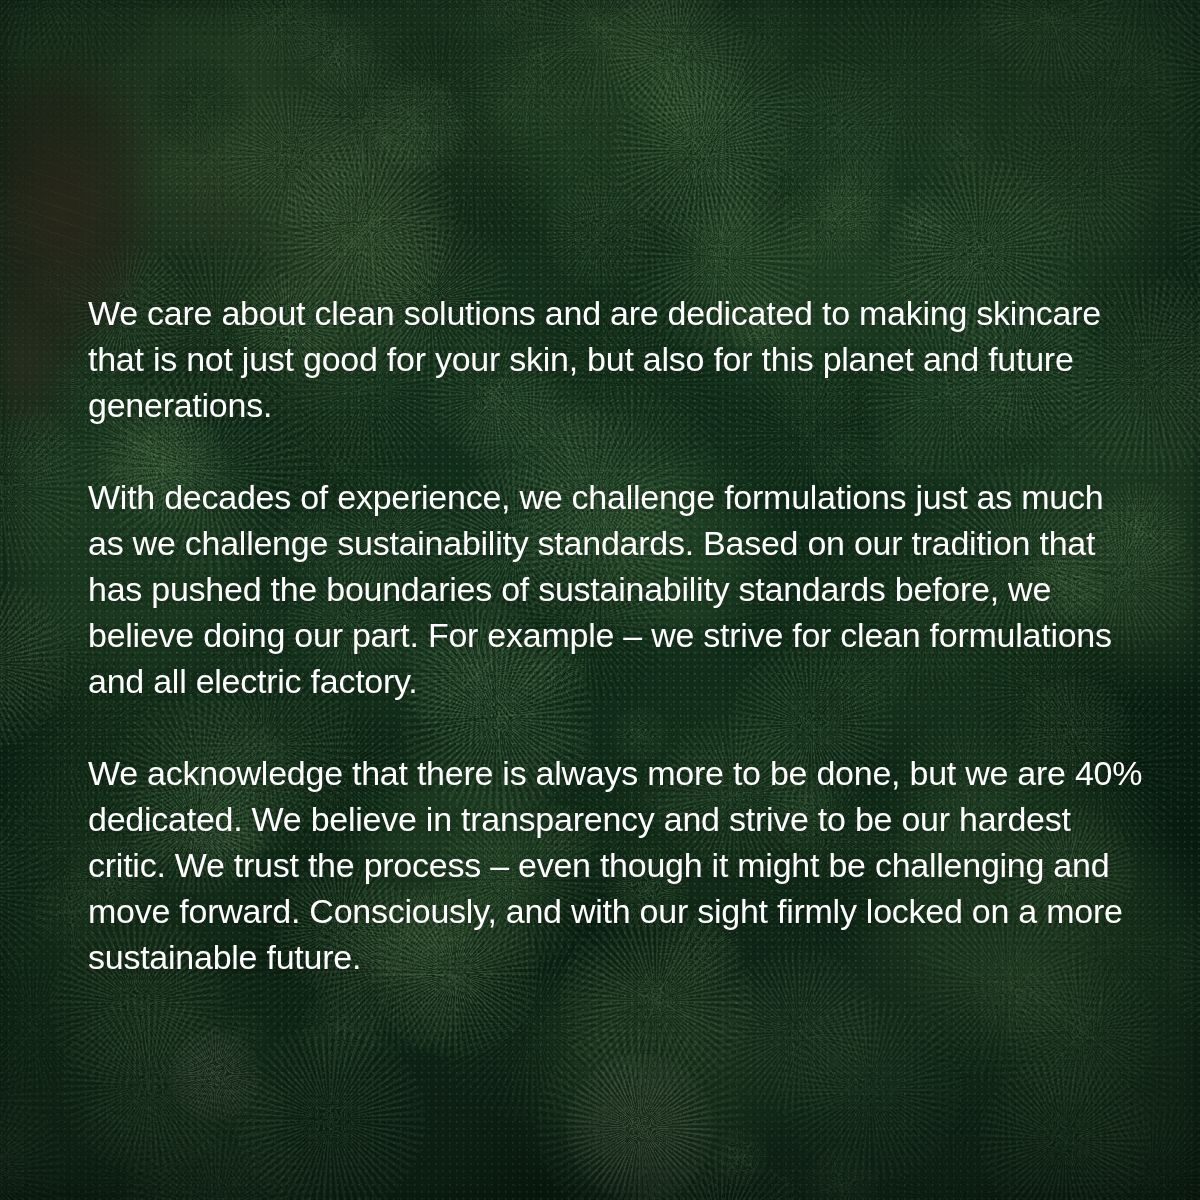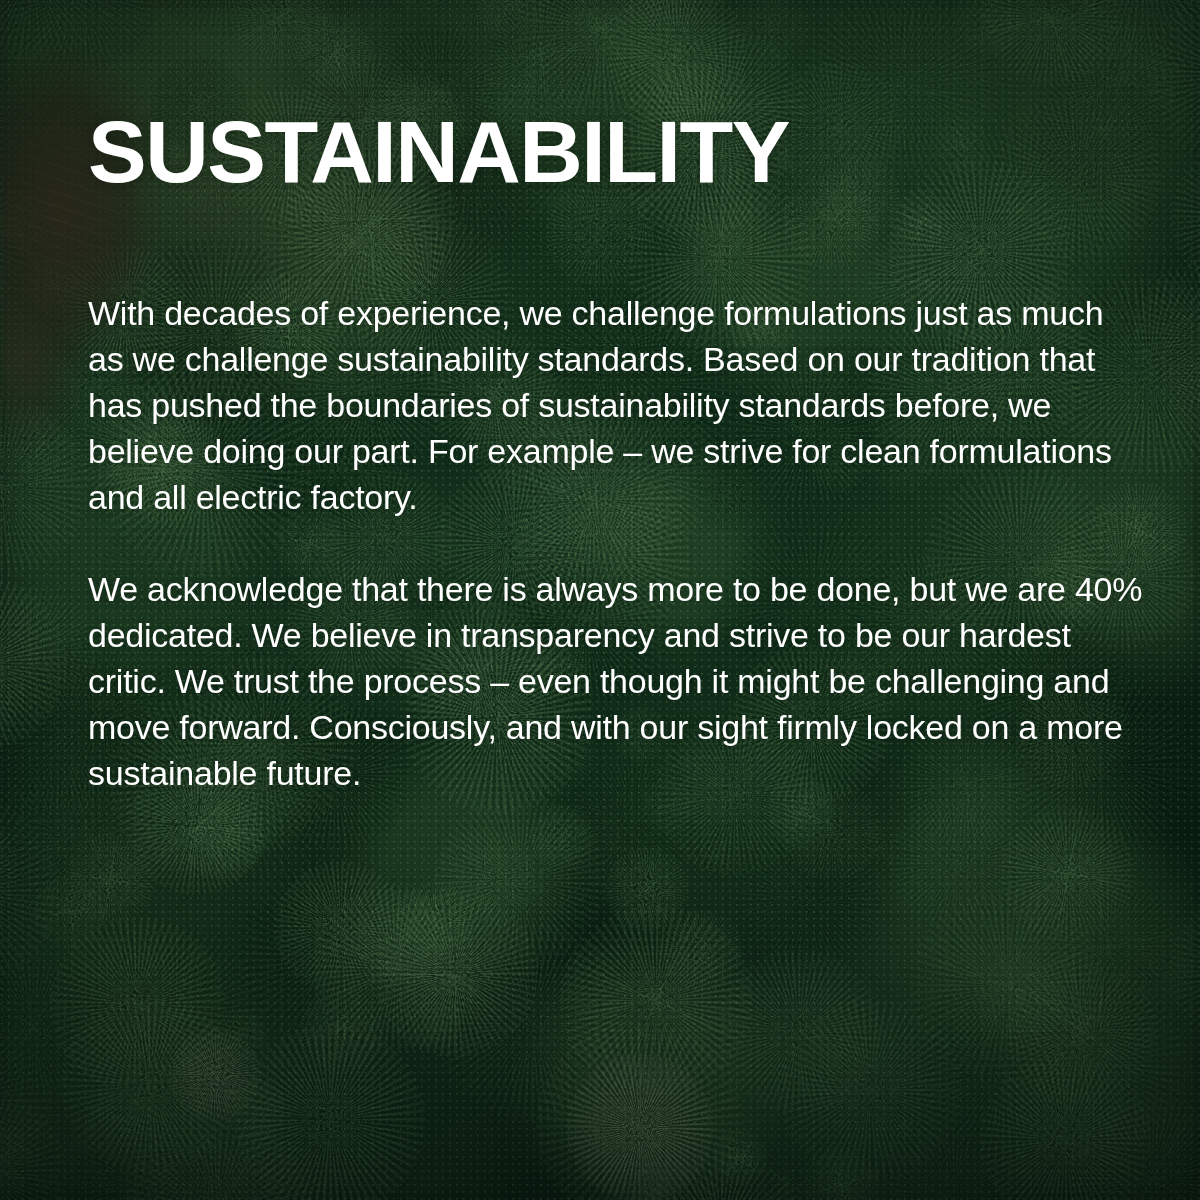--- a/index.html
+++ b/index.html
@@ -424,21 +424,21 @@
       <div class="crown pale" style="left: 215px; top: 1075px; width: 92px; height: 92px; opacity: 0.72;"></div>
     </div>
   <div class="bg-layer" id="bg-speckle"></div>
   <div class="bg-layer" id="bg-clearing"></div>
   <div class="bg-layer" id="bg-clearing-lines"></div>
   <div class="bg-layer" id="bg-shade"></div>
   <div class="bg-layer" id="bg-vignette"></div>
 
   <div id="content">
 
-    <h1 id="page-title">SUSTAINABILITY</h1>
 
     <div id="body-copy">
+      <p class="paragraph">We care about clean solutions and are dedicated to making skincare that is not just good for your skin, but also for this planet and future generations.</p>
       <p class="paragraph">With decades of experience, we challenge formulations just as much as we challenge sustainability standards. Based on our tradition that has pushed the boundaries of sustainability standards before, we believe doing our part. For example – we strive for clean formulations and all electric factory.</p>
       <p class="paragraph">We acknowledge that there is always more to be done, but we are 40% dedicated. We believe in transparency and strive to be our hardest critic. We trust the process – even though it might be challenging and move forward. Consciously, and with our sight firmly locked on a more sustainable future.</p>
     </div>
 
   </div>
 </div>
 
 </body></html>

